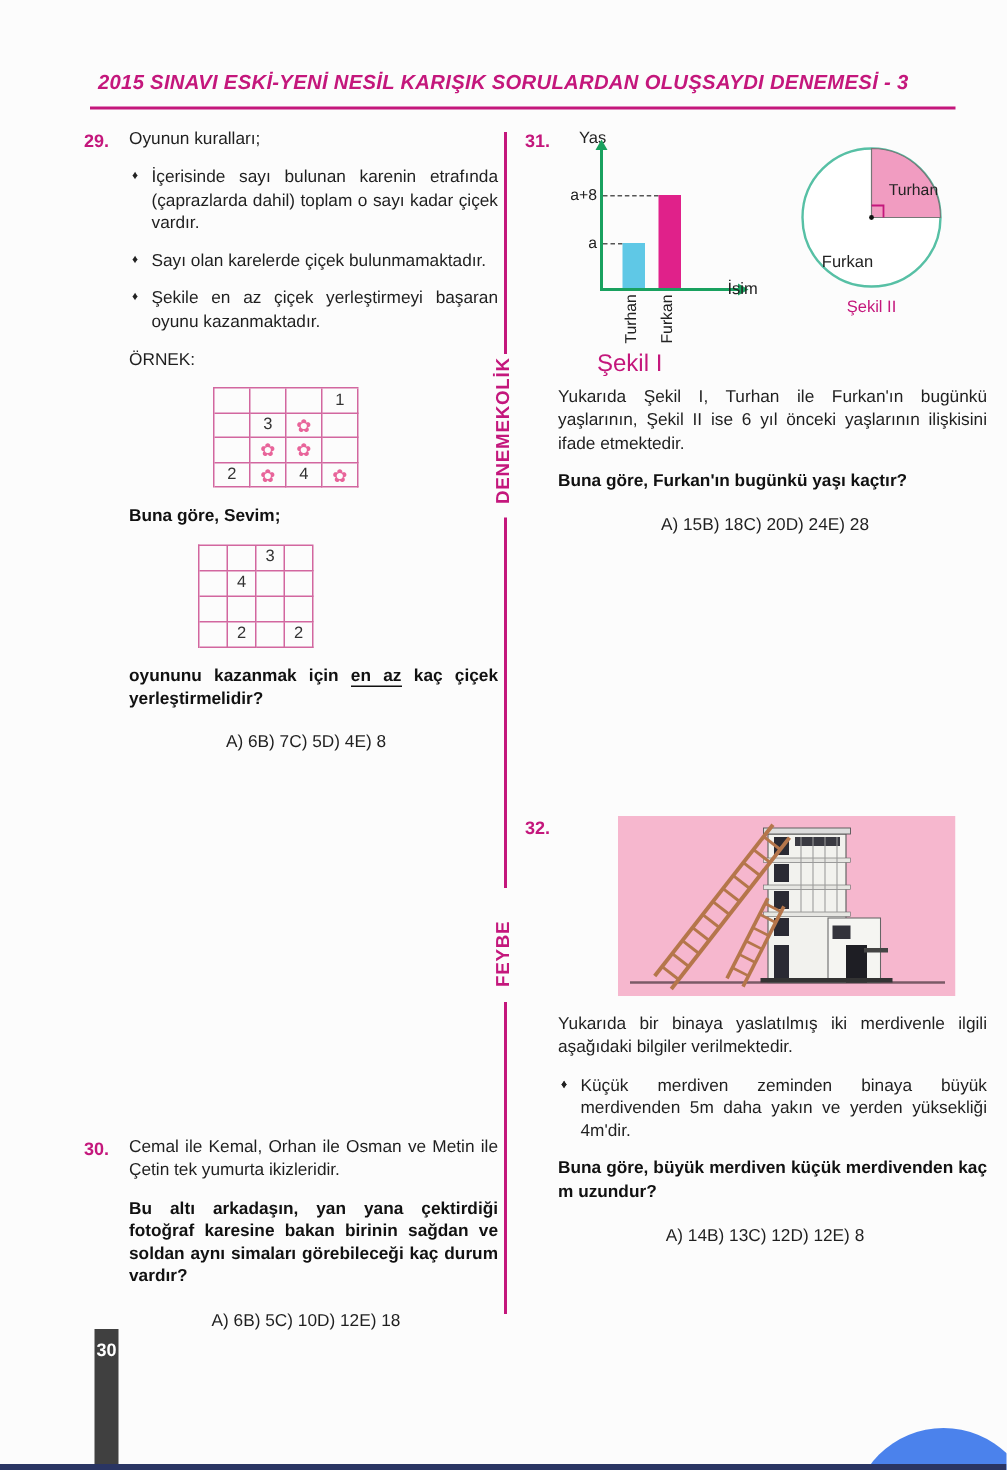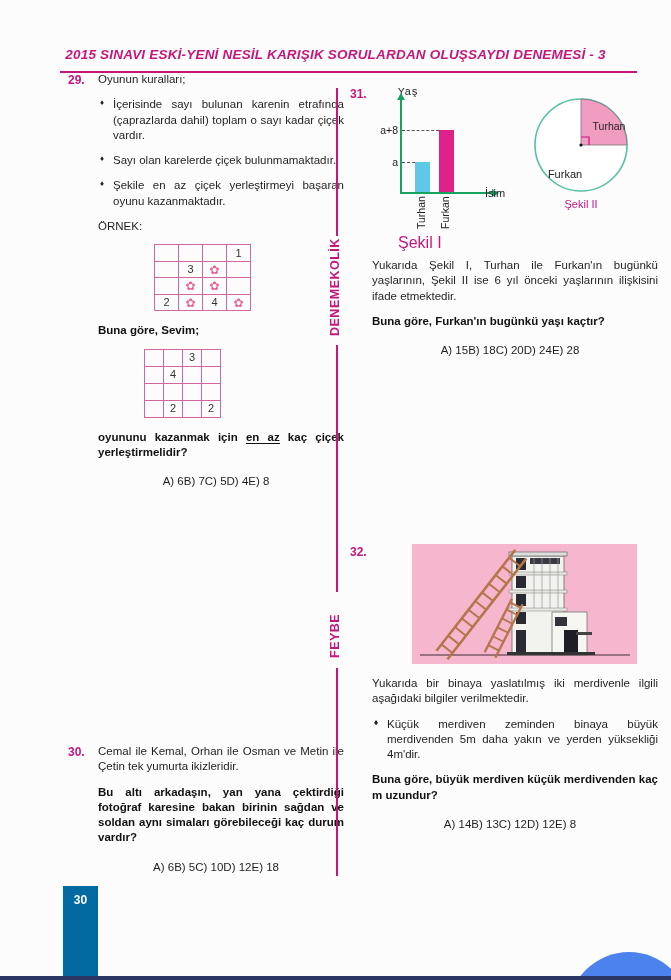--- a/index.html
+++ b/index.html
@@ -6,21 +6,21 @@
   body{
     width:671px;height:980px;position:relative;overflow:hidden;
     background:#fcfcfc;font-family:"Liberation Sans",sans-serif;color:#1f1f1f;
   }
   
   .header-title{position:absolute;top:47px;left:0;width:100%;text-align:center;
     color:#C4177C;font-weight:bold;font-style:italic;font-size:13.5px;letter-spacing:.2px;}
   .header-rule{position:absolute;top:71px;left:60px;width:577px;height:2px;background:#C4177C;}
 
   
-  .col-left{position:absolute;left:56px;top:72px;width:276px;margin-left:12px;}
+  .col-left{position:absolute;left:56px;top:86px;width:276px;}
   .col-right{position:absolute;left:350px;top:86px;width:308px;}
   .q{display:flex;}
   .qnum{width:30px;flex:none;color:#C4177C;font-weight:bold;font-size:12px;padding-top:1px;}
   .col-right .qnum{width:22px;}
   .qbody{flex:1;font-size:11.5px;line-height:1.33;text-align:justify;}
   .qbody p{margin:0 0 10px;}
   .bold{font-weight:bold;color:#111;}
   .bullet{position:relative;padding-left:15px;margin:0 0 10px;text-align:justify;}
   .bmark{position:absolute;left:2px;top:1px;font-size:8px;color:#222;}
   .opts{display:flex;justify-content:center;padding-right:10px;margin-top:14px;font-size:11.5px;}
@@ -41,21 +41,21 @@
 
   
   .charts{display:flex;margin:2px 0 10px;}
   .bc{position:relative;width:146px;height:160px;flex:none;font-size:10.5px;}
   .bc .yaxis{position:absolute;left:28px;top:12px;width:1.6px;height:92px;background:#19A15F;}
   .bc .xaxis{position:absolute;left:28px;top:104px;width:92px;height:1.6px;background:#19A15F;}
   .bc .arr-up{position:absolute;left:25px;top:5px;width:0;height:0;
     border-left:4px solid transparent;border-right:4px solid transparent;border-bottom:7px solid #19A15F;}
   .bc .arr-right{position:absolute;left:120px;top:101px;width:0;height:0;
     border-top:4px solid transparent;border-bottom:4px solid transparent;border-left:7px solid #19A15F;}
-  .bc .ylab{position:absolute;left:26px;top:-3px;font-size:11px;color:#222;font-family:Liberation Mono, monospace;}
+  .bc .ylab{position:absolute;left:14px;top:-3px;font-size:11px;color:#222;}
   .bc .xlab{position:absolute;left:113px;top:98px;font-size:11px;color:#222;}
   .bc .bar1{position:absolute;left:43px;top:74px;width:15px;height:30px;background:#5FC8E6;}
   .bc .bar2{position:absolute;left:67px;top:42px;width:15px;height:62px;background:#E0218A;}
   .bc .dash1{position:absolute;left:30px;top:42px;width:37px;border-top:1.4px dashed #555;}
   .bc .dash2{position:absolute;left:30px;top:74px;width:13px;border-top:1.4px dashed #555;}
   .bc .t1{position:absolute;left:0;top:36px;width:26px;text-align:right;color:#222;}
   .bc .t2{position:absolute;left:0;top:68px;width:26px;text-align:right;color:#222;}
   .rl{position:absolute;top:108px;height:44px;width:15px;writing-mode:vertical-rl;
     transform:rotate(180deg);font-size:10.5px;color:#222;text-align:right;}
   .rl1{left:43px;} .rl2{left:67px;}
@@ -63,21 +63,21 @@
 
   .pie-wrap{flex:none;}
   svg text{font-family:"Liberation Sans",sans-serif;}
 
   
   .div-line{position:absolute;left:336px;width:1.6px;background:#C4177C;}
   .vtext{position:absolute;left:328px;writing-mode:vertical-rl;transform:rotate(180deg);
     color:#C4177C;font-weight:bold;font-size:12.5px;letter-spacing:.5px;}
 
   
-  .page-box{position:absolute;left:63px;top:886px;width:35px;height:92px;background:#0369a1;
+  .page-box{position:absolute;left:63px;top:886px;width:16px;height:92px;background:#404040;
     color:#fff;font-weight:bold;font-size:12px;text-align:center;padding-top:7px;box-sizing:border-box;}
   .blue-circle{position:absolute;left:568px;top:952px;width:122px;height:122px;border-radius:50%;background:#4B82EC;}
   .bottom-bar{position:absolute;left:0;top:976px;width:671px;height:4px;background:#2A3563;}
 </style>
 </head>
 <body>
 
 <div class="header-title">2015 SINAVI ESKİ-YENİ NESİL KARIŞIK SORULARDAN OLUŞSAYDI DENEMESİ - 3</div>
 <div class="header-rule"></div>
 

